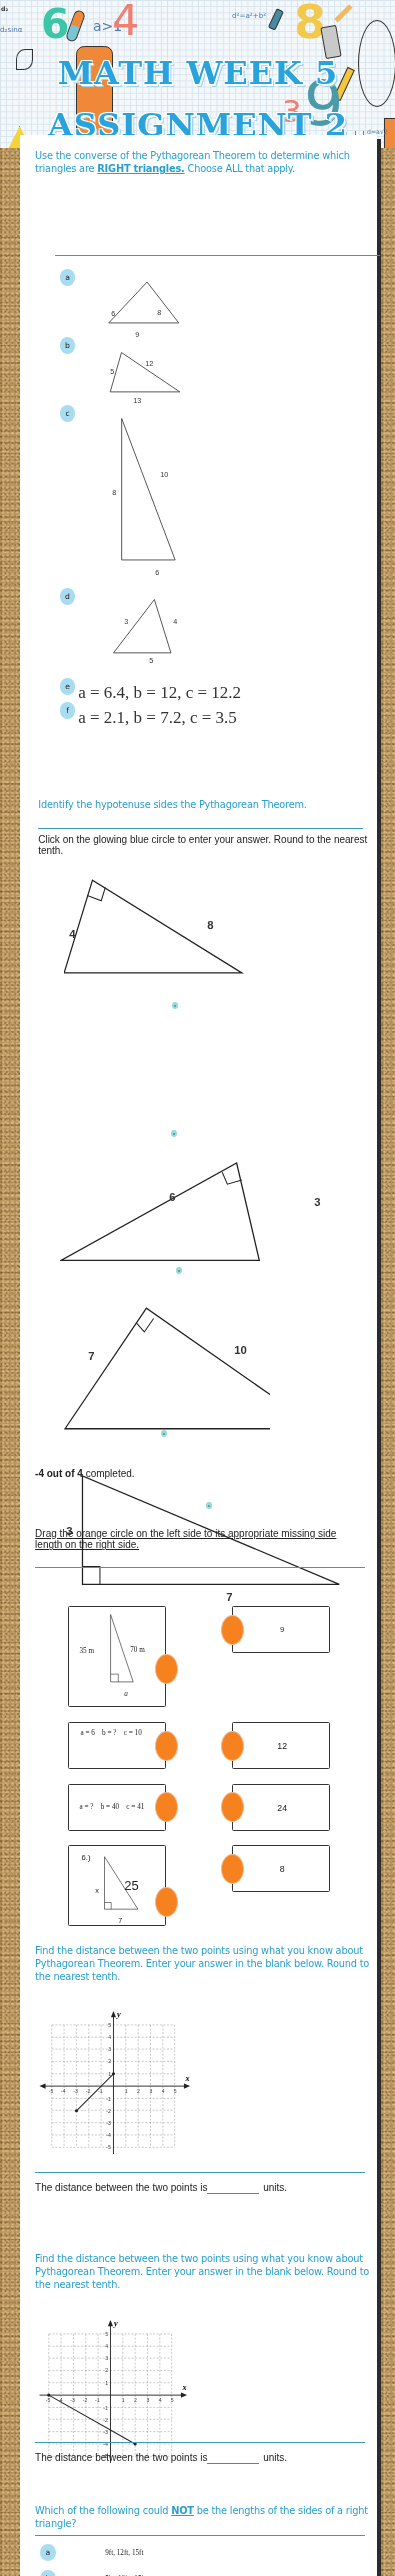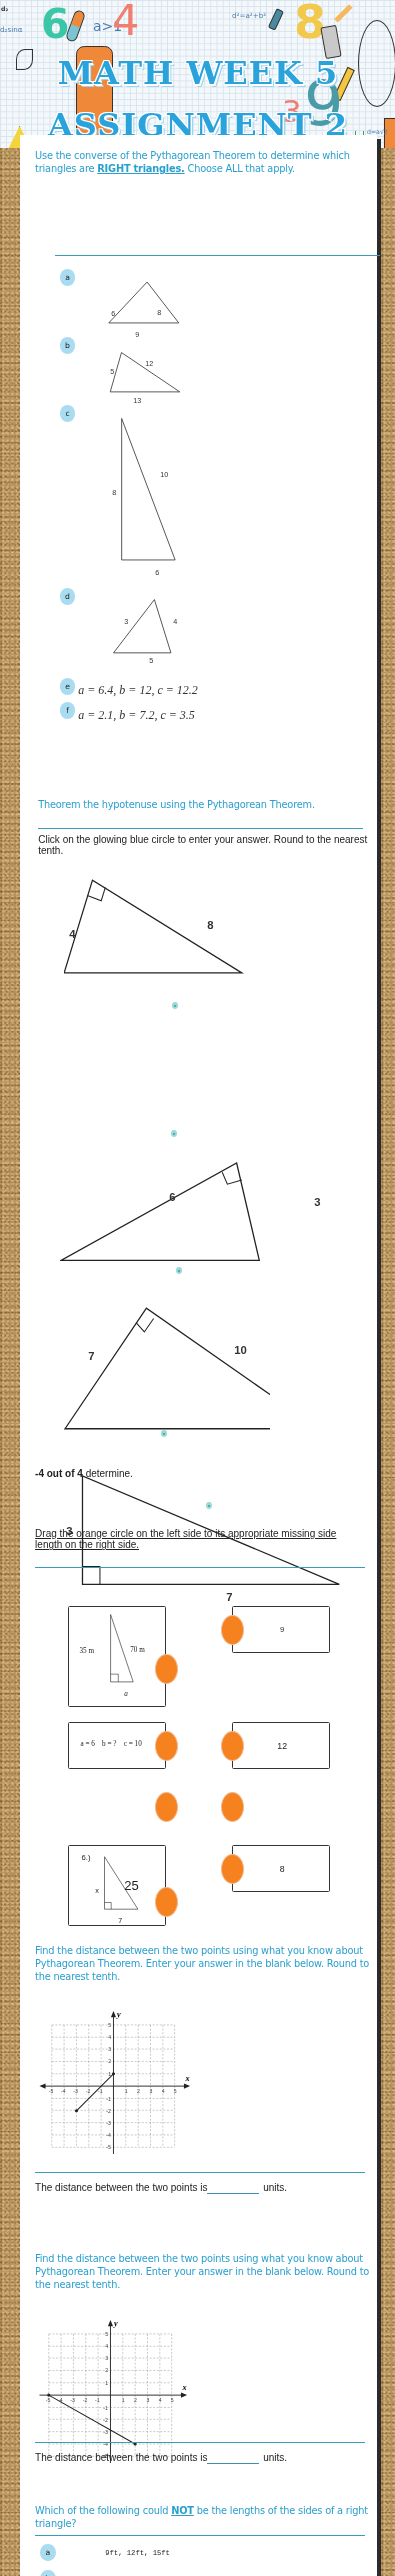--- a/index.html
+++ b/index.html
@@ -22,22 +22,22 @@
     text-shadow:1.5px 1.5px 0 #ffffff,-1px -1px 0 #ffffff,1px -1px 0 #fff,-1px 1px 0 #fff,2.6px 2.6px 0 #9fd3ee;}
   .shadow{position:absolute;left:24px;top:139px;width:357px;height:2769px;background:#2b2b2b;}
   .card{position:absolute;left:19.6px;top:135px;width:357px;height:2767px;background:#ffffff;}
   .abs{position:absolute;}
   .hand{font-family:"DejaVu Sans",sans-serif;color:#2a9fce;font-size:9.8px;line-height:13px;letter-spacing:-0.2px;}
   .hand u{text-decoration:underline;font-weight:bold;}
   .rule{position:absolute;height:0.8px;background:#3a9bbf;}
   .body-text{font-family:"Liberation Sans",sans-serif;font-size:10px;line-height:11.3px;color:#222;}
   .bubble{position:absolute;width:15.5px;height:16.5px;border-radius:50%;background:#a9dcf0;
     font-family:"DejaVu Sans",sans-serif;font-size:7.7px;color:#222;display:flex;align-items:center;justify-content:center;cursor:pointer;}
-  .opt-label{position:absolute;font-family:"Liberation Serif",serif;font-style:italic;font-size:12px;color:#333;}
-  .mc-text{position:absolute;font-family:Liberation Mono, monospace;font-size:7.2px;color:#222;padding-left:42px;}
+  .opt-label{position:absolute;font-family:"Liberation Serif",serif;font-size:17px;color:#333;}
+  .mc-text{position:absolute;font-family:Liberation Serif, serif;font-size:7.2px;color:#222;padding-left:42px;}
   .hotspot{position:absolute;width:6.2px;height:7.2px;border-radius:50%;background:#9ed8d6;cursor:pointer;}
   .hotspot::after{content:"";position:absolute;left:2.1px;top:2.6px;width:2.1px;height:2.1px;border-radius:50%;background:#2aa5a2;}
   .mbox{position:absolute;width:98px;border:0.5px solid #333;border-radius:1.5px;background:#fff;}
   .dot{position:absolute;width:23px;height:30px;border-radius:50%;background:#f5821f;border:1px solid #f0b890;cursor:grab;}
   .blank{position:absolute;width:52px;height:11.3px;border:none;border-bottom:0.8px solid #3a8fb3;background:transparent;}
   .lbl{position:absolute;font-family:"Liberation Sans",sans-serif;font-weight:bold;color:#333;}
   .scrollbar{position:absolute;left:375px;top:206px;width:4.6px;height:2694px;background:#2b2b2b;}
 </style>
 </head>
 <body>
@@ -112,21 +112,21 @@
   </svg>
   <span class="lbl" style="left:85px;top:482px;font-size:7.2px;font-weight:normal;" data-name="side-label">3</span>
   <span class="lbl" style="left:134px;top:482px;font-size:7.2px;font-weight:normal;" data-name="side-label">4</span>
   <span class="lbl" style="left:110px;top:521px;font-size:7.2px;font-weight:normal;" data-name="side-label">5</span>
 
   <div class="bubble" style="left:20.6px;top:543px;" data-name="option-e-button">e</div>
   <span class="opt-label" style="left:39px;top:548px;" data-name="option-e-text">a = 6.4,  b = 12,  c = 12.2</span>
   <div class="bubble" style="left:20.6px;top:567px;" data-name="option-f-button">f</div>
   <span class="opt-label" style="left:39px;top:573px;" data-name="option-f-text">a = 2.1,  b = 7.2,  c = 3.5</span>
 
-  <div class="abs hand" style="left:-1px;top:663px;width:330px;" data-name="question-2-title">Theorem the hypotenuse using the Pythagorean Theorem.</div>
+  <div class="abs hand" style="left:-1px;top:663px;width:330px;" data-name="question-2-title">Identify the hypotenuse sides the Pythagorean Theorem.</div>
   <div class="rule" style="left:-1px;top:693px;width:325px;" data-name="divider"></div>
   <div class="abs body-text" style="left:-1px;top:699px;width:330px;" data-name="question-2-instructions">Click on the glowing blue circle to enter your answer. Round to the nearest tenth.</div>
 
   <svg class="abs" style="left:25px;top:740px;" width="196" height="103" data-name="hypotenuse-triangle-1" viewBox="0 0 380 200">
     <polygon points="0,190 55,10 345,190" fill="none" stroke="#222" stroke-width="2.5"></polygon>
     <polyline points="45,40 72,50 80,24" fill="none" stroke="#222" stroke-width="2"></polyline>
   </svg>
   <span class="lbl" style="left:30px;top:793px;font-size:11.3px;" data-name="side-label">4</span>
   <span class="lbl" style="left:168px;top:784px;font-size:11.3px;" data-name="side-label">8</span>
   <div class="hotspot" style="left:133px;top:867px;" data-name="hypotenuse-answer-hotspot-1"></div>
@@ -150,37 +150,40 @@
 
   <svg class="abs" style="left:42px;top:1340px;" width="268" height="113" data-name="hypotenuse-triangle-4" viewBox="0 0 520 220">
     <polygon points="2,2 2,213 502,213" fill="none" stroke="#222" stroke-width="2.5"></polygon>
     <polyline points="2,178 36,178 36,213" fill="none" stroke="#222" stroke-width="2"></polyline>
   </svg>
   <span class="lbl" style="left:27px;top:1390px;font-size:11.3px;" data-name="side-label">3</span>
   <span class="lbl" style="left:187px;top:1456px;font-size:11.3px;" data-name="side-label">7</span>
   <div class="hotspot" style="left:167px;top:1367px;" data-name="hypotenuse-answer-hotspot-4"></div>
 
   <div class="abs body-text" style="left:-4.1px;top:1333px;" data-name="progress-status">
-    <b data-name="progress-count">-4 out of 4</b><span data-name="progress-text"> determine.</span>
+    <b data-name="progress-count">-4 out of 4</b><span data-name="progress-text"> completed.</span>
   </div>
 
   <div class="rule" style="left:-4.1px;top:1432px;width:330px;" data-name="divider"></div>
   <div class="abs body-text" style="left:-4.1px;top:1393px;width:330px;text-decoration:underline;" data-name="question-3-instructions">Drag the orange circle on the left side to its appropriate missing side length on the right side.</div>
 
   <div class="mbox" style="left:29px;top:1471px;height:101px;" data-name="match-left-item-1">
     <svg class="abs" style="left:41px;top:7.2px;" width="31" height="72" data-name="triangle-figure" viewBox="0 0 60 140">
       <polygon points="1,1 1,132 45,132" fill="none" stroke="#333" stroke-width="1.3"></polygon>
       <polyline points="1,117 16,117 16,132" fill="none" stroke="#333" stroke-width="1.2"></polyline>
     </svg>
     <span class="abs" style="left:10.3px;top:40px;font-family:'Liberation Serif',serif;font-size:7.2px;" data-name="side-label">35 m</span>
     <span class="abs" style="left:61px;top:39px;font-family:'Liberation Serif',serif;font-size:7.2px;" data-name="side-label">70 m</span>
     <span class="abs" style="left:55px;top:83px;font-family:'Liberation Serif',serif;font-style:italic;font-size:7.2px;" data-name="side-label">a</span>
   </div>
   <div class="mbox" style="left:29px;top:1587px;height:47px;" data-name="match-left-item-2">
-    <span class="abs" style="left:11.3px;top:17px;font-family:'Liberation Serif',serif;font-size:7.2px;white-space:pre;" data-name="equation-text">a = 6    b = ?    c = 10</span>
+    <span class="abs" style="left:11.3px;top:6px;font-family:'Liberation Serif',serif;font-size:7.2px;white-space:pre;" data-name="equation-text">a = 6    b = ?    c = 10</span>
+  </div>
+  <div class="mbox" style="left:29px;top:1649px;height:47px;" data-name="match-left-item-3">
+    <span class="abs" style="left:10.3px;top:17.5px;font-family:'Liberation Serif',serif;font-size:7.2px;white-space:pre;" data-name="equation-text">a = ?    b = 40    c = 41</span>
   </div>
   <div class="mbox" style="left:29px;top:1710px;height:81px;" data-name="match-left-item-4">
     <span class="abs" style="left:12.4px;top:7.2px;font-size:7.7px;" data-name="item-number">6.)</span>
     <svg class="abs" style="left:35px;top:10.3px;" width="36" height="57" data-name="triangle-figure" viewBox="0 0 70 110">
       <polygon points="1,1 1,103 66,103" fill="none" stroke="#333" stroke-width="1.3"></polygon>
       <polyline points="1,90 14,90 14,103" fill="none" stroke="#333" stroke-width="1.2"></polyline>
     </svg>
     <span class="abs" style="left:26px;top:40px;font-size:7.2px;" data-name="side-label">x</span>
     <span class="abs" style="left:55px;top:32px;font-size:13px;" data-name="side-label">25</span>
     <span class="abs" style="left:49px;top:70px;font-size:7.2px;" data-name="side-label">7</span>
@@ -188,20 +191,23 @@
   <div class="dot" style="left:116px;top:1519px;" data-name="drag-handle-left-1"></div>
   <div class="dot" style="left:116px;top:1596px;" data-name="drag-handle-left-2"></div>
   <div class="dot" style="left:116px;top:1657px;" data-name="drag-handle-left-3"></div>
   <div class="dot" style="left:116px;top:1752px;" data-name="drag-handle-left-4"></div>
 
   <div class="mbox" style="left:193px;top:1471px;height:47px;" data-name="match-right-item-1">
     <span class="abs" style="left:0;width:98px;text-align:center;top:17.5px;font-size:7.7px;" data-name="answer-value">9</span>
   </div>
   <div class="mbox" style="left:193px;top:1587px;height:47px;" data-name="match-right-item-2">
     <span class="abs" style="left:0;width:98px;text-align:center;top:17.5px;font-size:8.8px;" data-name="answer-value">12</span>
+  </div>
+  <div class="mbox" style="left:193px;top:1649px;height:47px;" data-name="match-right-item-3">
+    <span class="abs" style="left:0;width:98px;text-align:center;top:17.5px;font-size:8.8px;" data-name="answer-value">24</span>
   </div>
   <div class="mbox" style="left:193px;top:1710px;height:47px;" data-name="match-right-item-4">
     <span class="abs" style="left:0;width:98px;text-align:center;top:17.5px;font-size:8.8px;" data-name="answer-value">8</span>
   </div>
   <div class="dot" style="left:182px;top:1480px;" data-name="drop-target-right-1"></div>
   <div class="dot" style="left:182px;top:1596px;" data-name="drop-target-right-2"></div>
   <div class="dot" style="left:182px;top:1657px;" data-name="drop-target-right-3"></div>
   <div class="dot" style="left:182px;top:1719px;" data-name="drop-target-right-4"></div>
 
   <div class="abs hand" style="left:-4.1px;top:1809px;width:335px;" data-name="question-4-title">Find the distance between the two points using what you know about Pythagorean Theorem. Enter your answer in the blank below.  Round to the nearest tenth.</div>

